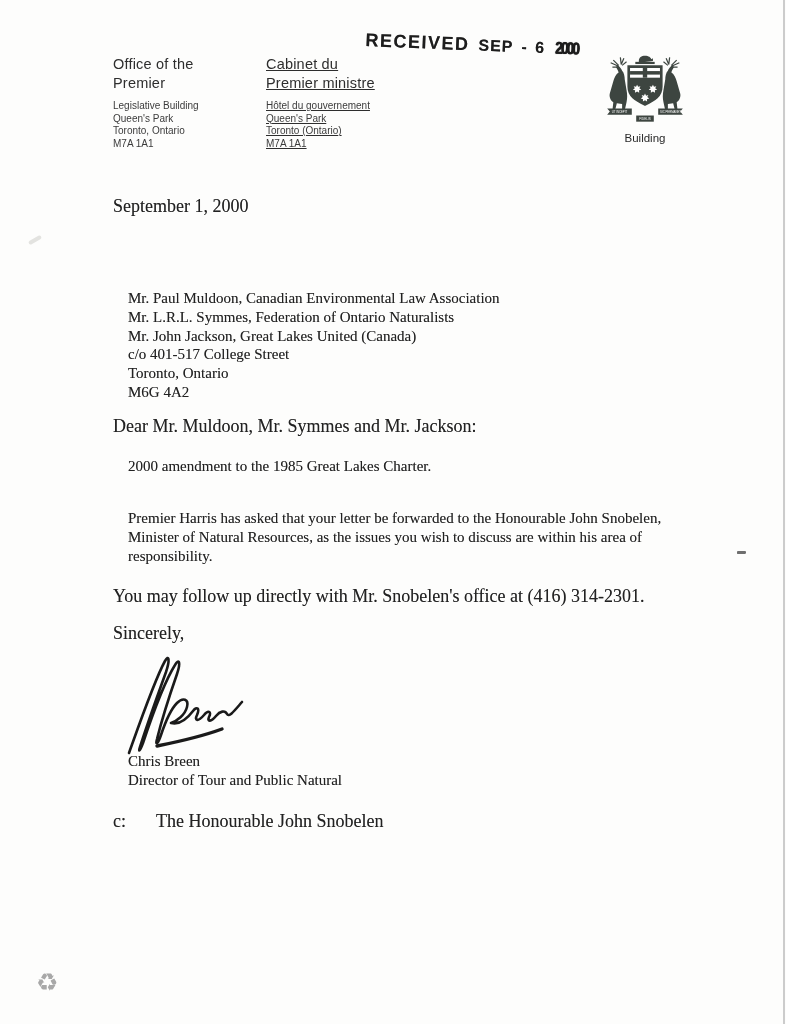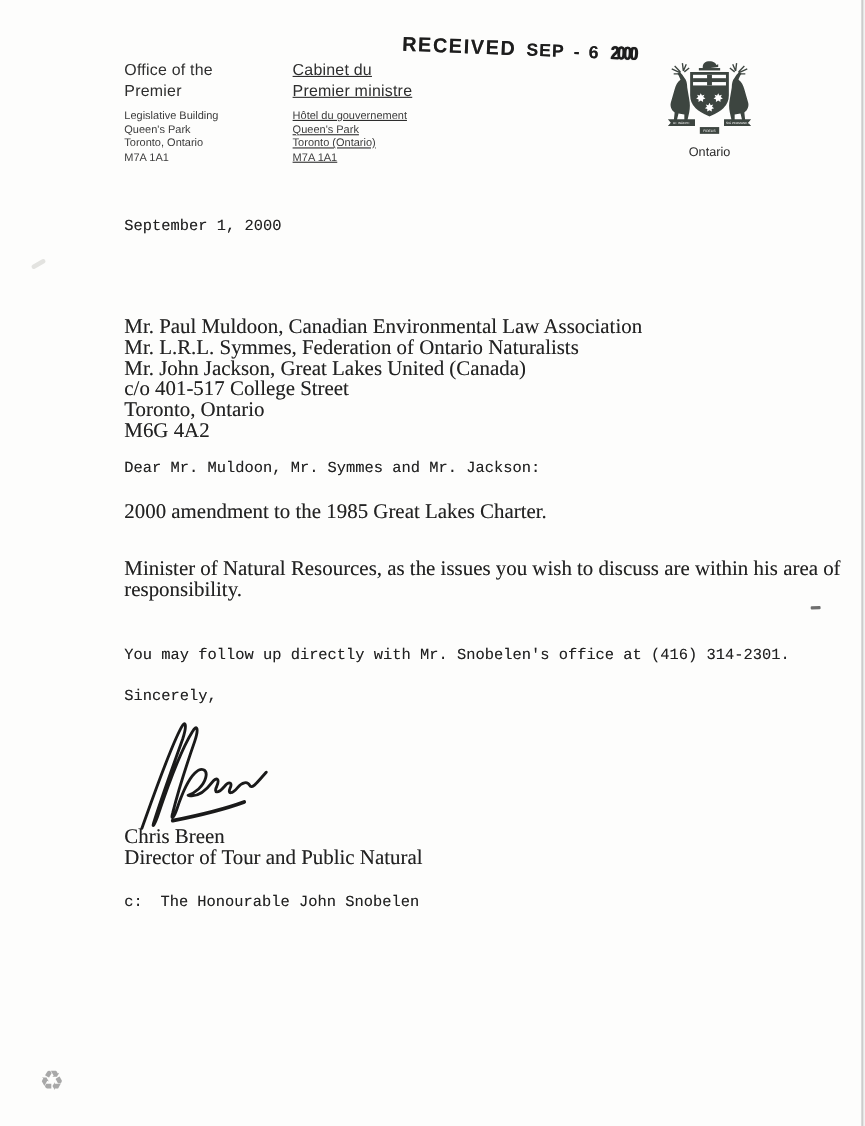--- a/index.html
+++ b/index.html
@@ -30,24 +30,24 @@
   .stamp .w4{font-size:17px;letter-spacing:-2.5px;margin-left:6px;display:inline-block;transform:scaleX(.82);text-shadow:1px 0 0 #1d1d1d,0 0 1px rgba(0,0,0,.6);}
   
   .lh-col{position:absolute;top:55px;font-family:"Liberation Sans", sans-serif;color:#2e2e2e;}
   .lh-en{left:113px;}
   .lh-fr{left:266px;text-decoration:underline;}
   .lh-title{font-size:14.5px;line-height:18.5px;letter-spacing:.2px;}
   .lh-addr{margin-top:8px;font-size:10px;line-height:12.6px;color:#3b3b3b;}
   .crest-wrap{position:absolute;left:599px;top:53px;width:92px;text-align:center;}
   .crest-caption{font-family:"Liberation Sans", sans-serif;font-size:11.5px;color:#2a2a2a;margin-top:1px;}
   
-  .serifline{position:absolute;left:113px;font-size:14px;line-height:19px;white-space:nowrap;text-shadow:0 0 .3px rgba(0,0,0,.35);font-family:Liberation Mono, monospace;}
-  .block{position:absolute;left:113px;font-size:19px;line-height:18.8px;text-shadow:0 0 .3px rgba(0,0,0,.35);}
+  .serifline{position:absolute;left:113px;font-size:18px;line-height:19px;white-space:nowrap;text-shadow:0 0 .3px rgba(0,0,0,.35);}
+  .block{position:absolute;left:128px;font-size:15px;line-height:18.8px;text-shadow:0 0 .3px rgba(0,0,0,.35);}
   .block div{white-space:nowrap;}
-  .cc-name{display:inline-block;margin-left:16px;}
+  .cc-name{display:inline-block;margin-left:30px;}
   
   .signature{position:absolute;left:107px;top:647px;}
   
   .recycle{position:absolute;left:36px;top:968px;font-size:25px;color:#9a9a9a;font-family:"DejaVu Sans", sans-serif;opacity:.85;}
 </style>
 </head>
 <body>
 
 <div class="page">
 
@@ -110,41 +110,42 @@
         </g>
 
         <path d="M7,63 l28,0 l0,7 l-28,0 l3,-3.5 z" stroke="none"></path>
         <path d="M93,63 l-28,0 l0,7 l28,0 l-3,-3.5 z" stroke="none"></path>
         <rect x="40" y="71" width="20" height="7" stroke="none"></rect>
         <text x="21" y="68.2" font-size="3.2" fill="#ffffff" stroke="none" text-anchor="middle" font-family="Liberation Sans, sans-serif">UT INCEPIT</text>
         <text x="79" y="68.2" font-size="3.2" fill="#ffffff" stroke="none" text-anchor="middle" font-family="Liberation Sans, sans-serif">SIC PERMANET</text>
         <text x="50" y="76.5" font-size="3.4" fill="#ffffff" stroke="none" text-anchor="middle" font-family="Liberation Sans, sans-serif">FIDELIS</text>
       </g>
     </svg>
-    <div class="crest-caption">Ontario</div>
+    <div class="crest-caption">Building</div>
   </div>
 
   <div class="serifline" style="top:197px;">September 1, 2000</div>
 
   <div class="block" style="top:289px;">
     <div>Mr. Paul Muldoon, Canadian Environmental Law Association</div>
     <div>Mr. L.R.L. Symmes, Federation of Ontario Naturalists</div>
     <div>Mr. John Jackson, Great Lakes United (Canada)</div>
     <div>c/o 401-517 College Street</div>
     <div>Toronto, Ontario</div>
     <div>M6G 4A2</div>
   </div>
 
   <div class="serifline" style="top:417px;text-align:center;">Dear Mr. Muldoon, Mr. Symmes and Mr. Jackson:</div>
 
   <div class="block" style="top:457px;">
     <div>2000 amendment to the 1985 Great Lakes Charter.</div>
   </div>
 
   <div class="block" style="top:509px;">
+    <div>Premier Harris has asked that your letter be forwarded to the Honourable John Snobelen,</div>
     <div>Minister of Natural Resources, as the issues you wish to discuss are within his area of</div>
     <div>responsibility.</div>
   </div>
 
   <div class="serifline" style="top:587px;">You may follow up directly with Mr. Snobelen's office at (416) 314-2301.</div>
 
   <div class="serifline" style="top:624px;">Sincerely,</div>
 
   <svg class="signature" width="180" height="110" viewBox="0 0 180 110">
     <g fill="none" stroke="#1a1a1a" stroke-linecap="round" stroke-linejoin="round">

